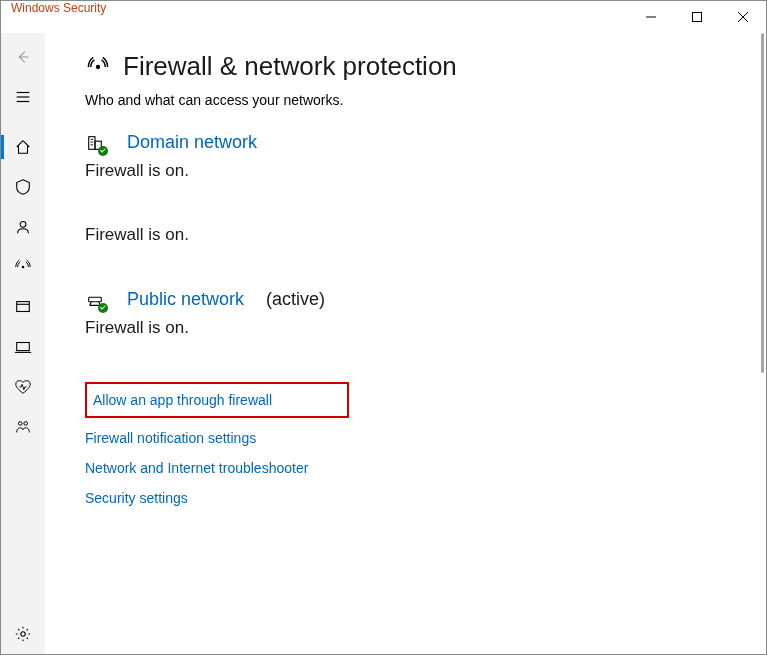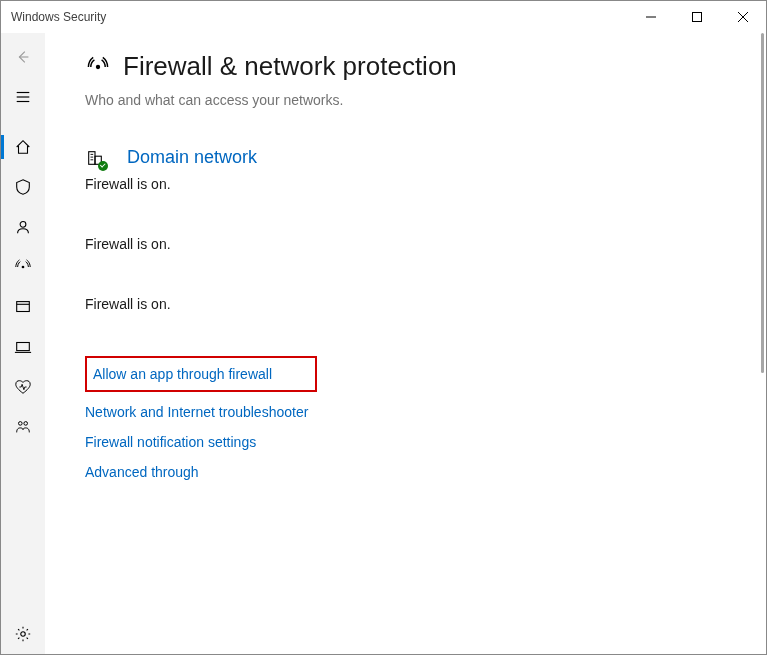--- a/index.html
+++ b/index.html
@@ -10,25 +10,25 @@
     background: #fff;
     width: 767px;
     height: 655px;
     border: 1px solid #888;
     overflow: hidden;
     position: relative;
   }
   
   .titlebar {
     display: flex;
-    align-items: center;
+    align-items: flex-start;
     height: 32px;
     padding-left: 10px;
     font-size: 12px;
-    color: #404040;
+    color: #c2410c;
   }
   .titlebar .spacer { flex: 1; }
   .winbtn {
     width: 46px;
     height: 32px;
     display: flex;
     align-items: center;
     justify-content: center;
     cursor: default;
   }
@@ -95,22 +95,22 @@
     font-size: 26px;
     color: #1a1a1a;
     display: flex;
     align-items: center;
     gap: 12px;
     margin-bottom: 10px;
   }
   h1.page-title .icon { width: 26px; height: 26px; display:flex; align-items:center; justify-content:center;}
   .subtitle {
     font-size: 14px;
-    color: #737373;
-    margin-bottom: 39px;
+    color: #000000;
+    margin-bottom: 24px;
   }
   .network-block { margin-bottom: 44px; }
   .network-head {
     display: flex;
     align-items: center;
     gap: 22px;
     margin-bottom: 8px;
   }
   .net-icon {
     width: 20px; height: 20px;
@@ -136,37 +136,37 @@
     color: #0067c0;
     font-size: 18px;
     font-weight: 400;
     cursor: pointer;
   }
   .network-active {
     font-size: 18px;
     color: #1a1a1a;
   }
   .network-status {
-    font-size: 14px;
+    font-size: 17px;
     color: #1a1a1a;
     margin-left: 0;
   }
   .links-section { margin-top: 16px; }
   .action-link {
     color: #0067c0;
     font-size: 14px;
     cursor: pointer;
     display: block;
     margin-bottom: 14px;
     width: fit-content;
   }
   .highlight-box {
     border: 2px solid #d10000;
     padding: 8px 6px 8px 6px;
-    width: 232px;
+    width: 264px;
     margin-bottom: 12px;
     text-align: right;
   }
   .highlight-box .action-link { margin-bottom: 0; }
 </style>
 </head>
 <body>
 
 <div class="titlebar">
   <span>Windows Security</span>
@@ -291,25 +291,36 @@
         <span class="network-link">Domain network</span>
       </div>
       <div class="network-status">Firewall is on.</div>
     </div>
 
     <div class="network-block">
       <div class="network-status">Firewall is on.</div>
     </div>
 
     <div class="network-block">
+      <div class="network-head">
+        <span class="net-icon">
+          <svg width="18" height="18" viewBox="0 0 20 20">
+              <rect x="3" y="7" width="14" height="5" rx="1" fill="none" stroke="#000" stroke-width="1.2"></rect>
+              <path d="M6 12 L4 16 M14 12 L16 16 M4 16 H16" fill="none" stroke="#000" stroke-width="1.2"></path>
+            </svg>
+          <span class="badge"></span>
+        </span>
+        <span class="network-link">Public network</span>
+        <span class="network-active">(active)</span>
+      </div>
       <div class="network-status">Firewall is on.</div>
     </div>
 
     <div class="links-section">
       <div class="highlight-box">
         <span class="action-link">Allow an app through firewall</span>
       </div>
+      <span class="action-link">Firewall notification settings</span>
       <span class="action-link">Network and Internet troubleshooter</span>
-      <span class="action-link">Firewall notification settings</span>
-      <span class="action-link">Advanced through</span>
+      <span class="action-link">Security settings</span>
     </div>
   </div>
 </div>
 
 </body></html>

